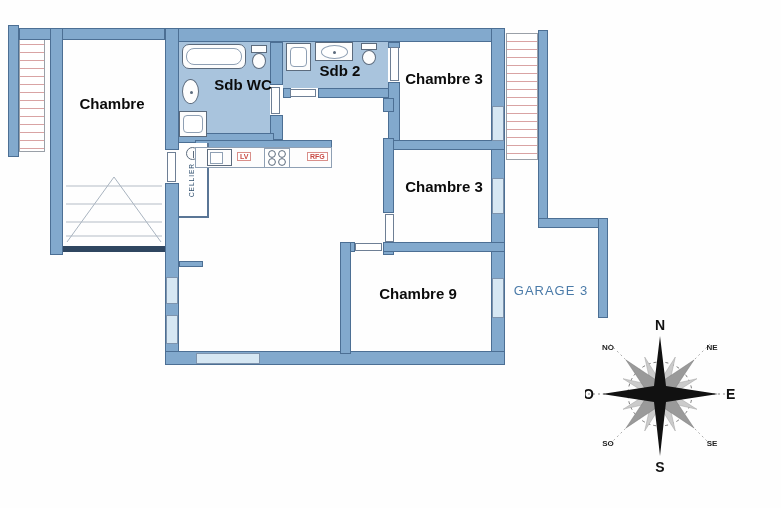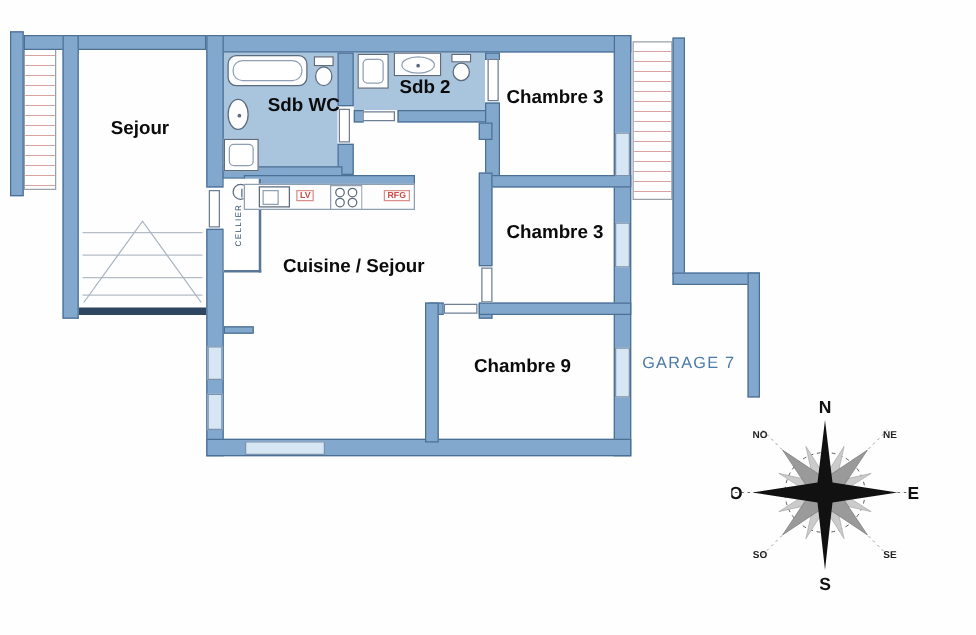--- a/index.html
+++ b/index.html
@@ -130,28 +130,27 @@
   <div class="red-label" style="left:237px;top:152px;">LV</div>
   <svg class="abs" style="left:264px;top:148px;" width="26" height="20">
     <rect x="0.5" y="0.5" width="25" height="19" fill="#fff" stroke="#8fa0b4"></rect>
     <circle cx="8" cy="6" r="3.4" fill="none" stroke="#5c6b7d"></circle>
     <circle cx="18" cy="6" r="3.4" fill="none" stroke="#5c6b7d"></circle>
     <circle cx="8" cy="14" r="3.4" fill="none" stroke="#5c6b7d"></circle>
     <circle cx="18" cy="14" r="3.4" fill="none" stroke="#5c6b7d"></circle>
   </svg>
   <div class="red-label" style="left:307px;top:152px;">RFG</div>
 
-  <div class="room-label" style="left:112px;top:103px;">Sejour</div>
+  <div class="room-label" style="left:112px;top:103px;">Chambre</div>
   <div class="room-label" style="left:243px;top:84px;">Sdb WC</div>
   <div class="room-label" style="left:340px;top:70px;">Sdb 2</div>
   <div class="room-label" style="left:444px;top:78px;text-align:right;">Chambre 3</div>
   <div class="room-label" style="left:444px;top:186px;">Chambre 3</div>
   <div class="room-label" style="left:418px;top:293px;">Chambre 9</div>
-  <div class="room-label" style="left:283px;top:213px;">Cuisine / Sejour</div>
-  <div class="blue-label" style="left:551px;top:290px;">GARAGE 7</div>
+  <div class="blue-label" style="left:551px;top:290px;">GARAGE 3</div>
 
 
   <svg class="compass" width="150" height="168" viewBox="-75 -82 150 168">
     <line x1="-72" y1="0" x2="72" y2="0" stroke="#555" stroke-width="0.7" stroke-dasharray="2,3"></line>
     <line x1="-50" y1="-50" x2="50" y2="50" stroke="#777" stroke-width="0.6" stroke-dasharray="2,3"></line>
     <line x1="-50" y1="50" x2="50" y2="-50" stroke="#777" stroke-width="0.6" stroke-dasharray="2,3"></line>
     <circle cx="0" cy="0" r="32" fill="none" stroke="#444" stroke-width="0.7" stroke-dasharray="3,3"></circle>
     <polygon points="0,-40 6,-6 40,0 6,6 0,40 -6,6 -40,0 -6,-6" transform="rotate(22.5)" fill="#cbcbcb" stroke="#999" stroke-width="0.4"></polygon>
     <polygon points="0,-40 6,-6 40,0 6,6 0,40 -6,6 -40,0 -6,-6" transform="rotate(-22.5)" fill="#cbcbcb" stroke="#999" stroke-width="0.4"></polygon>
     <polygon points="0,-48 8,-8 48,0 8,8 0,48 -8,8 -48,0 -8,-8" transform="rotate(45)" fill="#9a9a9a" stroke="#777" stroke-width="0.5"></polygon>

